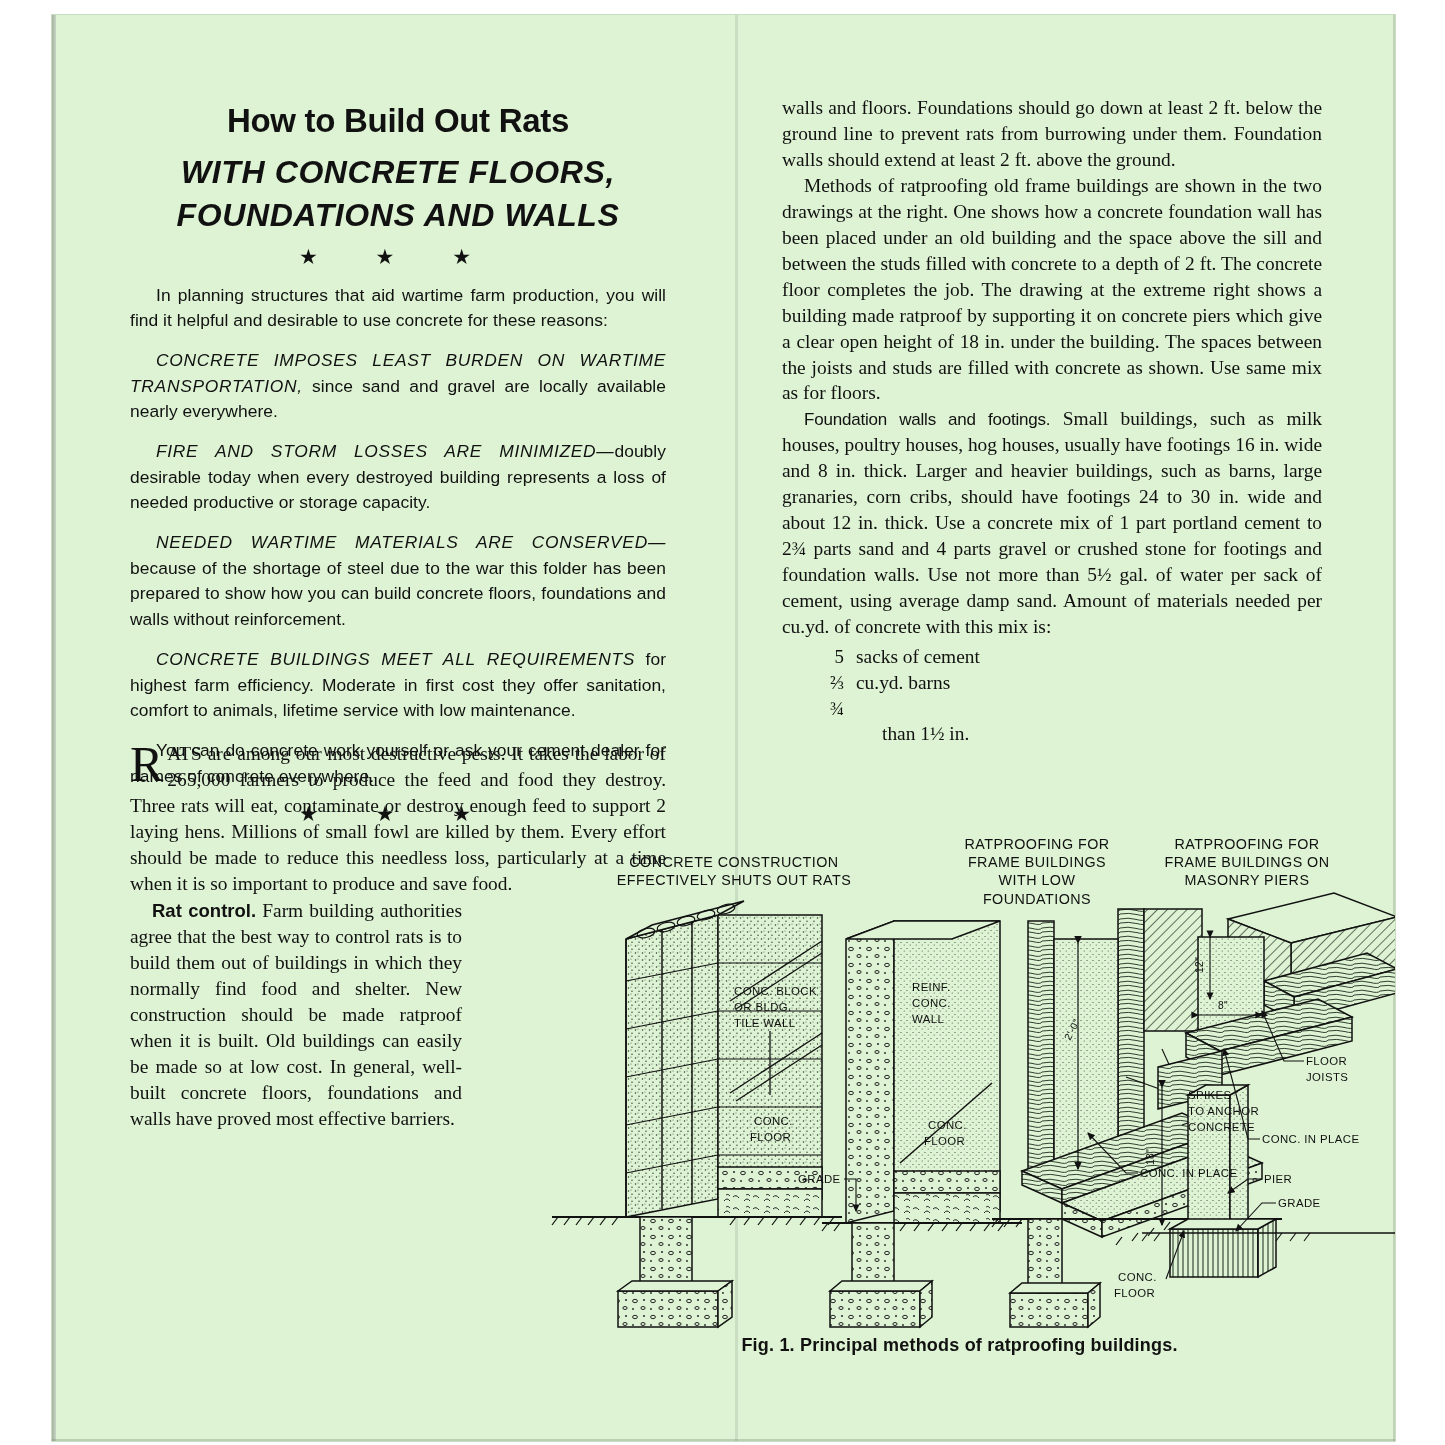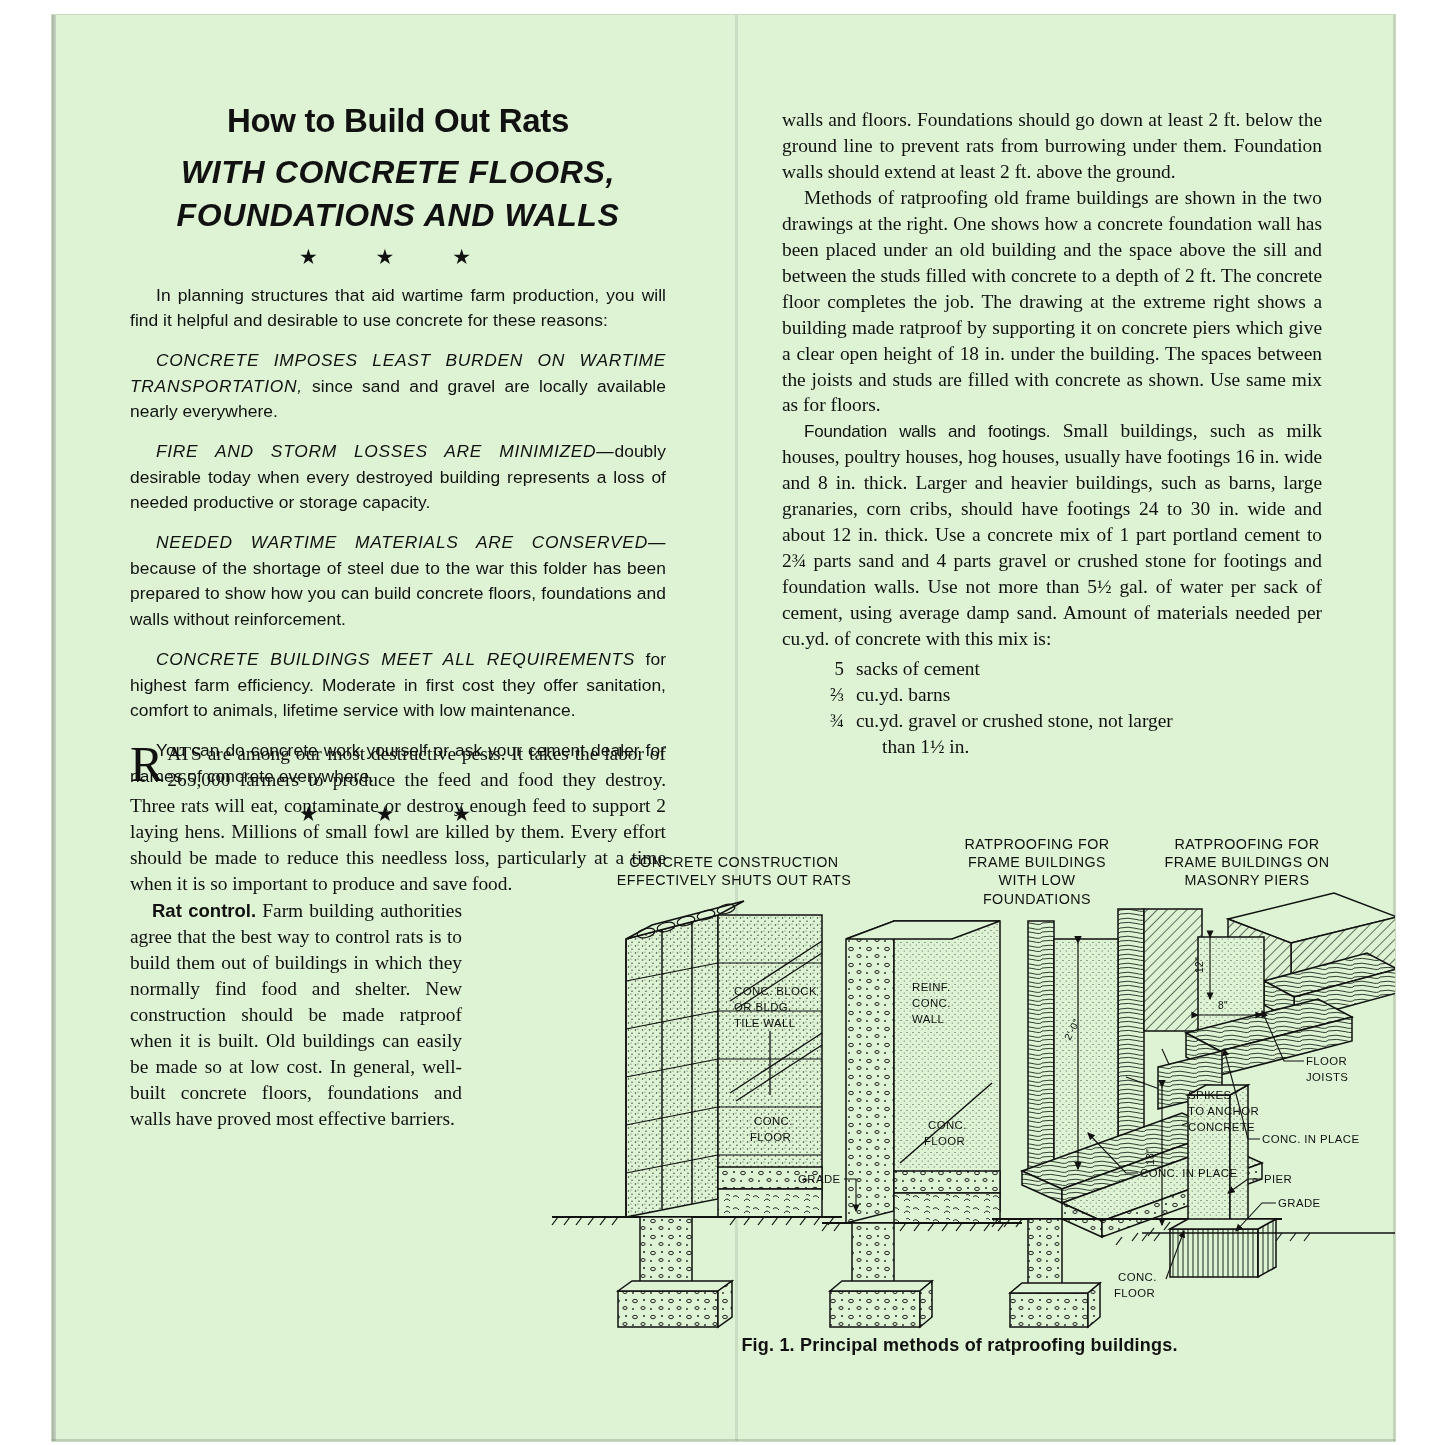--- a/index.html
+++ b/index.html
@@ -78,21 +78,21 @@
     font-weight:normal;
   }
   .rat-control{
     font-family:"Liberation Sans",sans-serif;
     font-weight:bold;font-size:18.5px;
   }
   .sp-ind{text-indent:22px;}
 
   
   #right-col{
-    left:730px;top:92px;width:540px;
+    left:730px;top:80px;width:540px;
     font-family:"Liberation Serif",serif;
     font-size:19.4px;line-height:1.338;
     text-align:justify;
   }
   #right-col p{margin:0;}
   #right-col p.ind{text-indent:22px;}
   .fw-head{
     font-family:"Liberation Sans",sans-serif;
     font-weight:normal;font-size:17px;letter-spacing:-.2px;
   }
@@ -176,21 +176,20 @@
       <div class="mix-row">
         <span class="mix-q frac">5</span>
         <span class="mix-t">sacks of cement</span>
       </div>
       <div class="mix-row">
         <span class="mix-q frac">⅔</span>
         <span class="mix-t">cu.yd. barns</span>
       </div>
       <div class="mix-row">
         <span class="mix-q frac">¾</span>
-        <span class="mix-t">cu.yd. gravel or crushed stone, not larger</span>
       </div>
       <div class="mix-cont">than 1½ in.</div>
     </div>
   </div>
 
   <div id="figure">
     <div class="fig-head" id="fh1">CONCRETE CONSTRUCTION EFFECTIVELY SHUTS OUT RATS</div>
     <div class="fig-head" id="fh2">RATPROOFING FOR FRAME BUILDINGS WITH LOW FOUNDATIONS</div>
     <div class="fig-head" id="fh3">RATPROOFING FOR FRAME BUILDINGS ON MASONRY PIERS</div>
 

